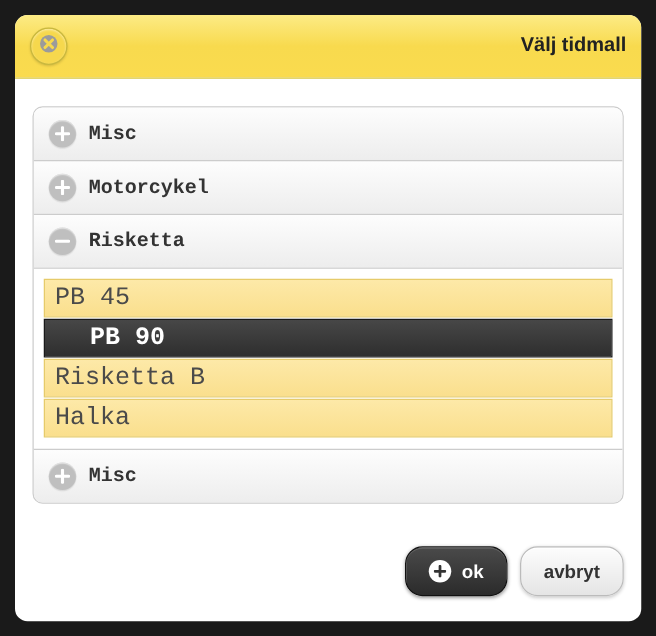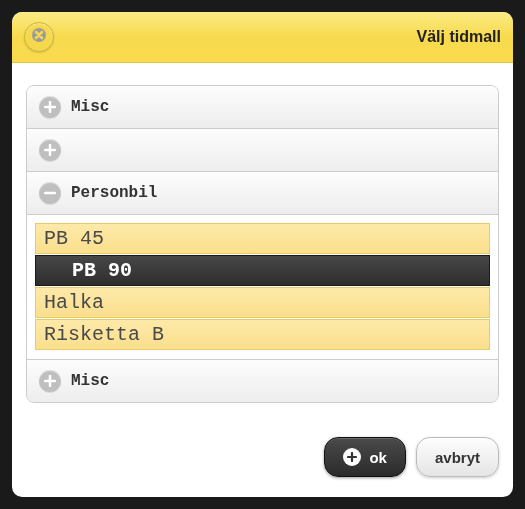--- a/index.html
+++ b/index.html
@@ -174,35 +174,36 @@
         </span>
         <span>Misc</span>
       </div>
 
       <div class="acc-header">
         <span class="acc-icon">
           <svg viewBox="0 0 12 12">
               <path d="M6 1v10M1 6h10" stroke="#fff" stroke-width="2.5" stroke-linecap="round"></path>
             </svg>
         </span>
+        <span>Motorcykel</span>
       </div>
 
       <div class="acc-header">
         <span class="acc-icon">
           <svg viewBox="0 0 12 12">
               <path d="M1 6h10" stroke="#fff" stroke-width="2.5" stroke-linecap="round"></path>
             </svg>
         </span>
-        <span>Personbil</span>
+        <span>Risketta</span>
       </div>
       <div class="acc-panel">
         <div class="list-item">PB 45</div>
         <div class="list-item selected">PB 90</div>
+        <div class="list-item">Risketta B</div>
         <div class="list-item">Halka</div>
-        <div class="list-item">Risketta B</div>
       </div>
 
       <div class="acc-header">
         <span class="acc-icon">
           <svg viewBox="0 0 12 12">
               <path d="M6 1v10M1 6h10" stroke="#fff" stroke-width="2.5" stroke-linecap="round"></path>
             </svg>
         </span>
         <span>Misc</span>
       </div>

